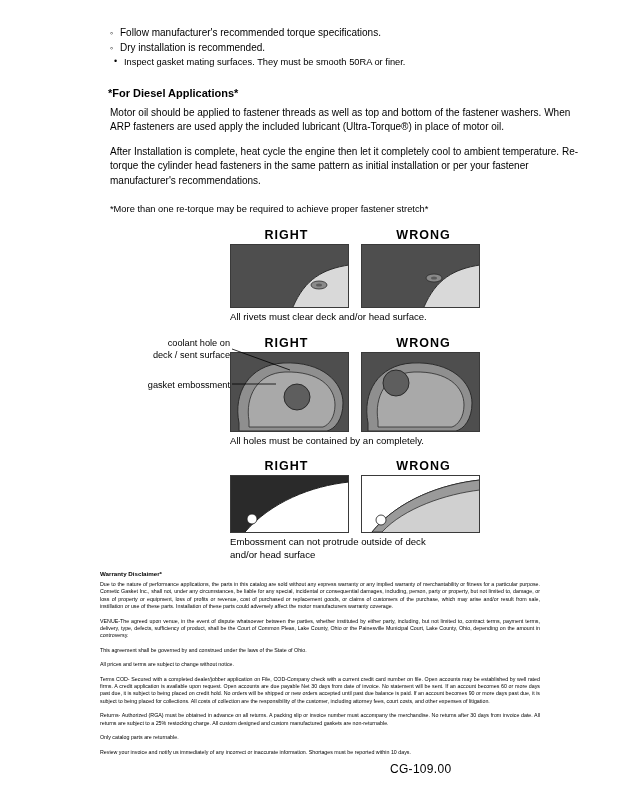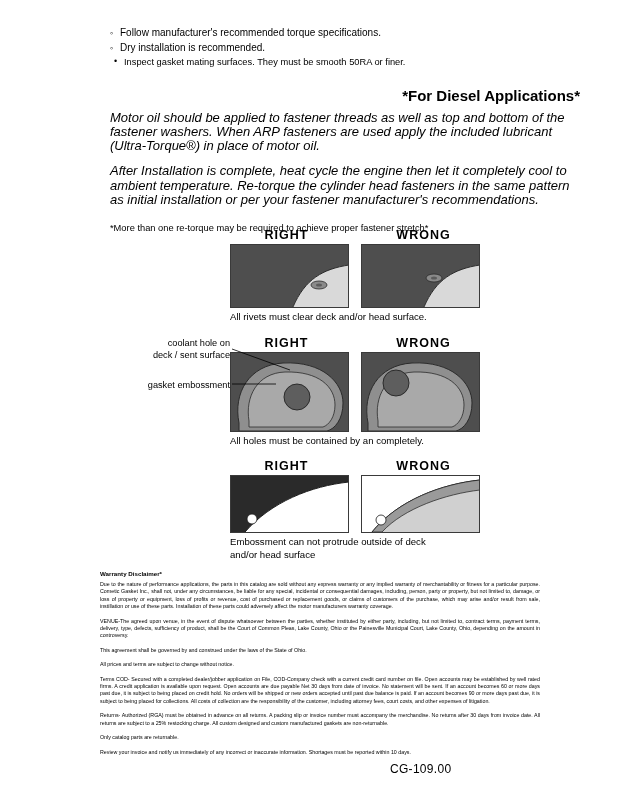--- a/index.html
+++ b/index.html
@@ -65,30 +65,28 @@
     padding-left: 10px;
   }
   ul.sub > li::before {
     content: "\2022";
     position: absolute;
     left: 0;
     top: -1px;
     font-size: 9px;
   }
   h2.subtitle {
-    font-size: 15px;
+    font-size: 11px;
     font-weight: bold;
     margin: 17px 0 7px 8px;
-    text-align: right;
   }
   p.para {
-    font-size: 13px;
+    font-size: 10px;
     line-height: 14.3px;
     margin: 0 0 11px 10px;
-    font-style: italic;
   }
   p.note {
     font-size: 9.3px;
     line-height: 14.3px;
     margin: 14px 0 0 10px;
   }
 
   
   .figures {
     position: absolute;

